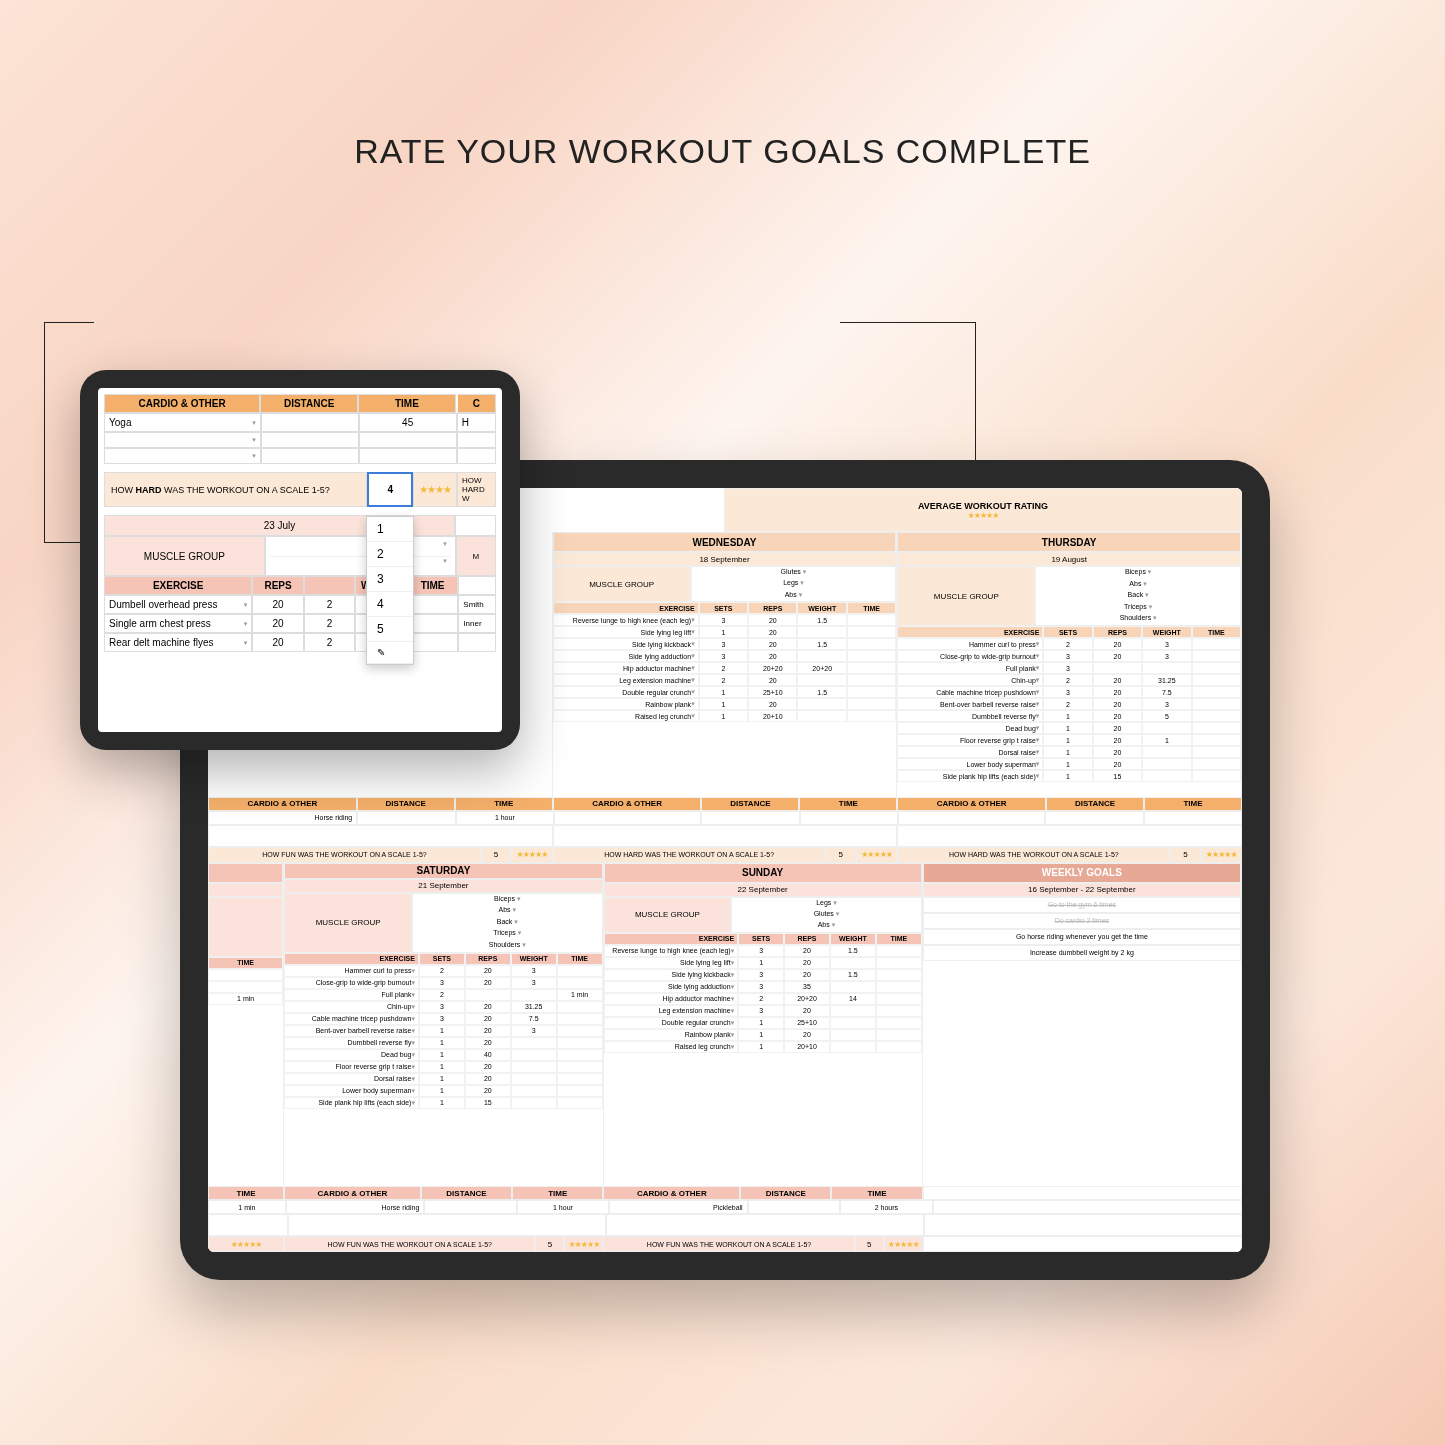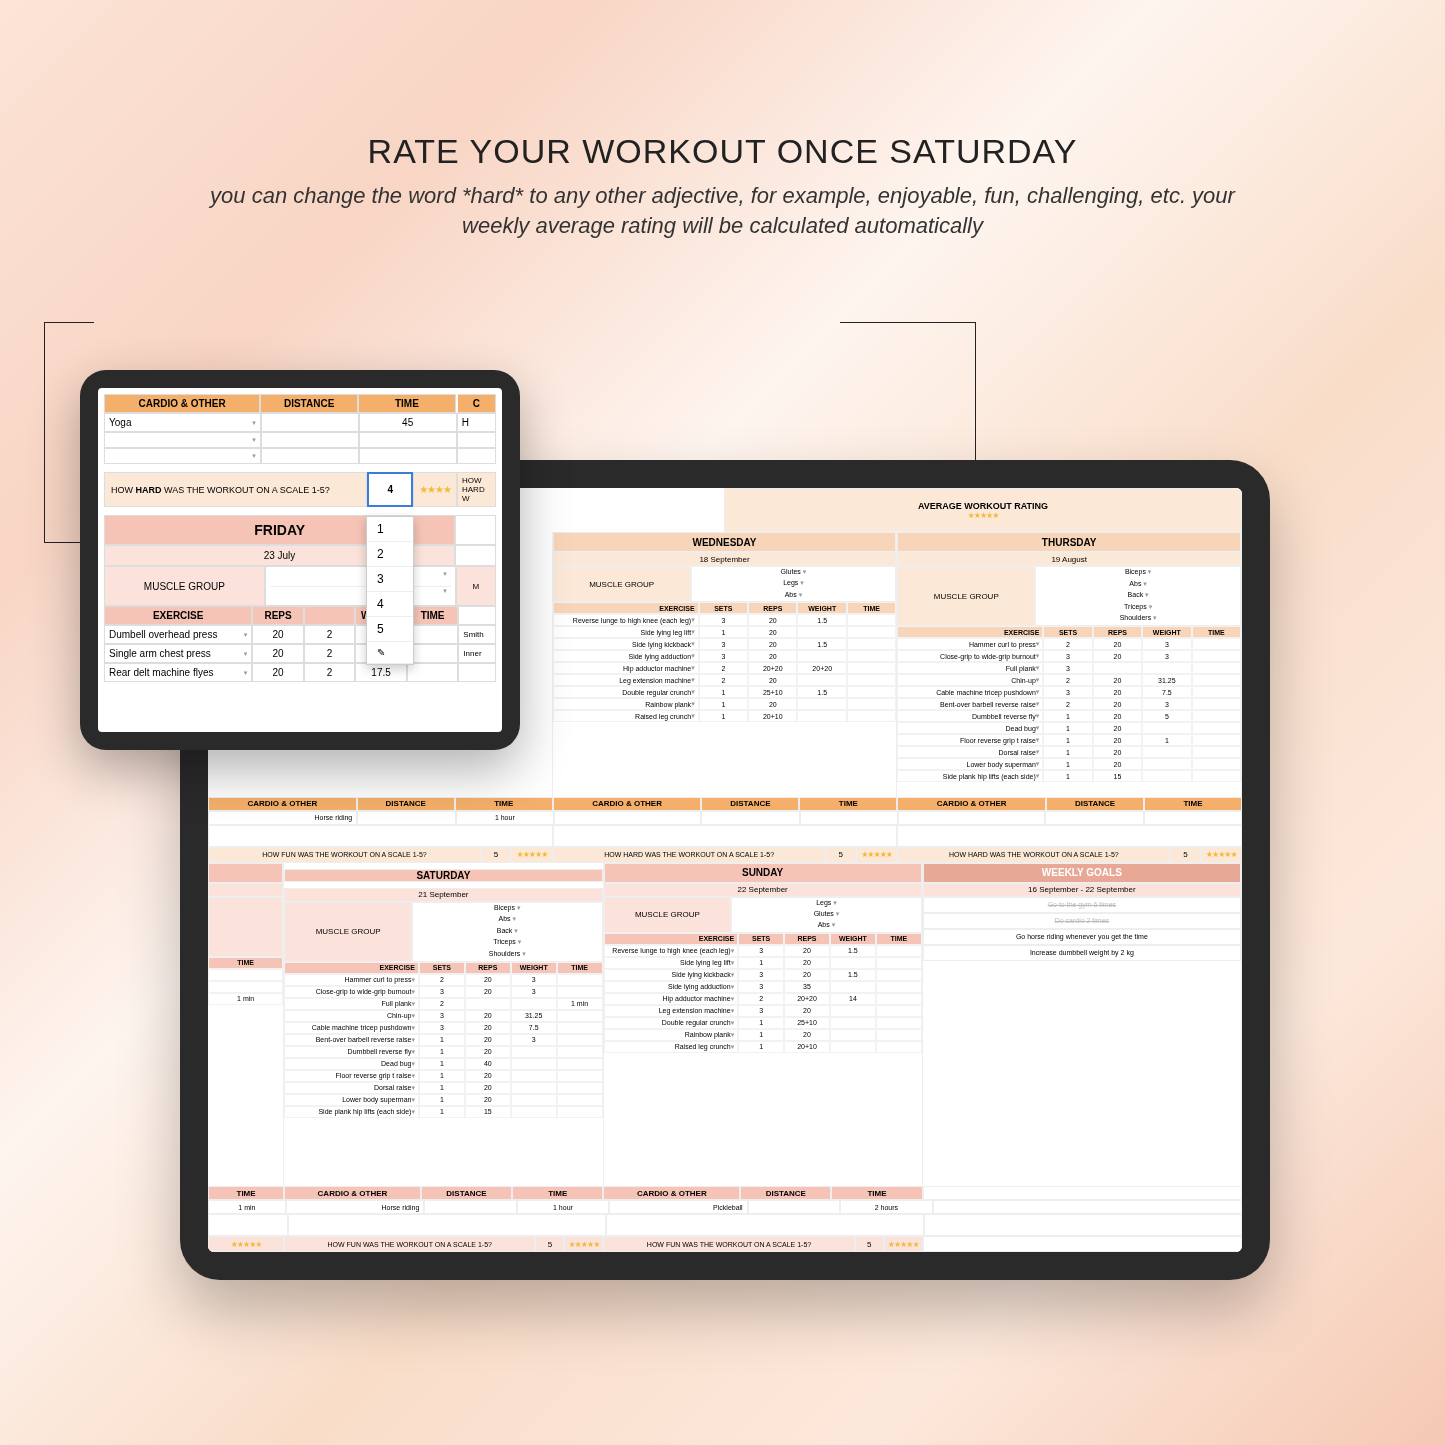--- a/index.html
+++ b/index.html
@@ -66,22 +66,21 @@
 .tbl-head { font-size:7px; font-weight:600; }
 .exrow { display:flex; font-size:7px; }
 .exrow > div { border:0.3px solid #f2f2f2; padding:1px 2px; display:flex; align-items:center; justify-content:center; min-height:12px;}
 .exrow .name { flex:1.6; justify-content:flex-end; padding-right:3px;}
 .exrow .sm { flex:0.5;}
 </style>
 </head>
 <body>
 
 <div class="hero">
-  <h2>RATE YOUR WORKOUT ONCE SATURDAY</h2>
-  <p>you can change the word *hard* to any other adjective, for example, enjoyable, fun, challenging, etc. your weekly average rating will be calculated automatically</p>
+  <h2>RATE YOUR WORKOUT GOALS COMPLETE</h2>
 </div>
 
 <div class="pointer-line" style="left:44px; top:322px; width:50px;"></div>
 <div class="pointer-vert" style="left:44px; top:322px; height:220px;"></div>
 <div class="pointer-line" style="left:44px; top:542px; width:48px;"></div>
 
 <div class="pointer-line" style="left:840px; top:322px; width:135px;"></div>
 <div class="pointer-vert" style="left:975px; top:322px; height:230px;"></div>
 <div class="pointer-dot" style="left:970px; top:550px;"></div>
 
@@ -356,21 +355,21 @@
           </div>
   <div class="exrow">
             <div style="flex:1;"></div>
           </div>
   <div class="exrow">
             <div style="flex:1;">1 min</div>
           </div>
   <div style="flex:1;"></div>
         </div>
       <div class="col3" style="flex:0.93;" id="sat-col">
-          <div class="band" style="height:25px;align-items:center;">
+          <div class="band" style="height:16px;">
             <div class="hdr-pink" style="flex:1; font-size:10px; font-weight:700;">SATURDAY</div>
           </div>
           <div class="band" style="height:14px;">
             <div class="hdr-lightpink" style="flex:1;">21 September</div>
           </div>
           <div class="band" style="flex:0 0 auto;">
             <div class="hdr-lightpink" style="flex:1.2; min-height:60px;">MUSCLE GROUP</div>
             <div style="flex:1.8; flex-direction:column; align-items:stretch;">
               <div class="cell" style="flex:1; justify-content:flex-end;">Biceps <span class="arrow">▾</span></div>
               <div class="cell" style="flex:1; justify-content:flex-end;">Abs <span class="arrow">▾</span></div>
@@ -659,24 +658,20 @@
     <div class="p-row">
       <div class="p-lpeach" style="flex:2.6; font-size:9px; justify-content:flex-start; padding-left:6px;">
         <span>HOW <b>HARD</b> WAS THE WORKOUT ON A SCALE 1-5?</span>
       </div>
       <div style="flex:0.35; border:2px solid #3b7dd8; background:#fff; font-weight:600;">4</div>
       <div class="p-lpeach stars" style="flex:0.35; font-size:10px;">★★★★</div>
       <div class="p-lpeach" style="flex:0.3; font-size:8px; justify-content:flex-start;">HOW HARD W</div>
     </div>
     <div style="height:8px;"></div>
     <div class="p-row">
-        <div class="p-pink" style="flex:3.3; font-size:14px; font-weight:700; padding:6px;">FRIDAY</div>
-        <div style="flex:0.3;"></div>
-      </div>
-    <div class="p-row">
         <div class="p-lpink" style="flex:3.3; padding:4px;">23 July</div>
         <div style="flex:0.3;"></div>
       </div>
     <div class="p-row" style="height:40px;">
       <div class="p-lpink" style="flex:1.5;">MUSCLE GROUP</div>
       <div style="flex:1.8; flex-direction:column;">
         <div style="flex:1; border-bottom:0.5px solid #eee; width:100%; display:flex; justify-content:flex-end; padding-right:4px;">
             <span class="arrow">▾</span>
           </div>
         <div style="flex:1; width:100%; display:flex; justify-content:flex-end; padding-right:4px;">

